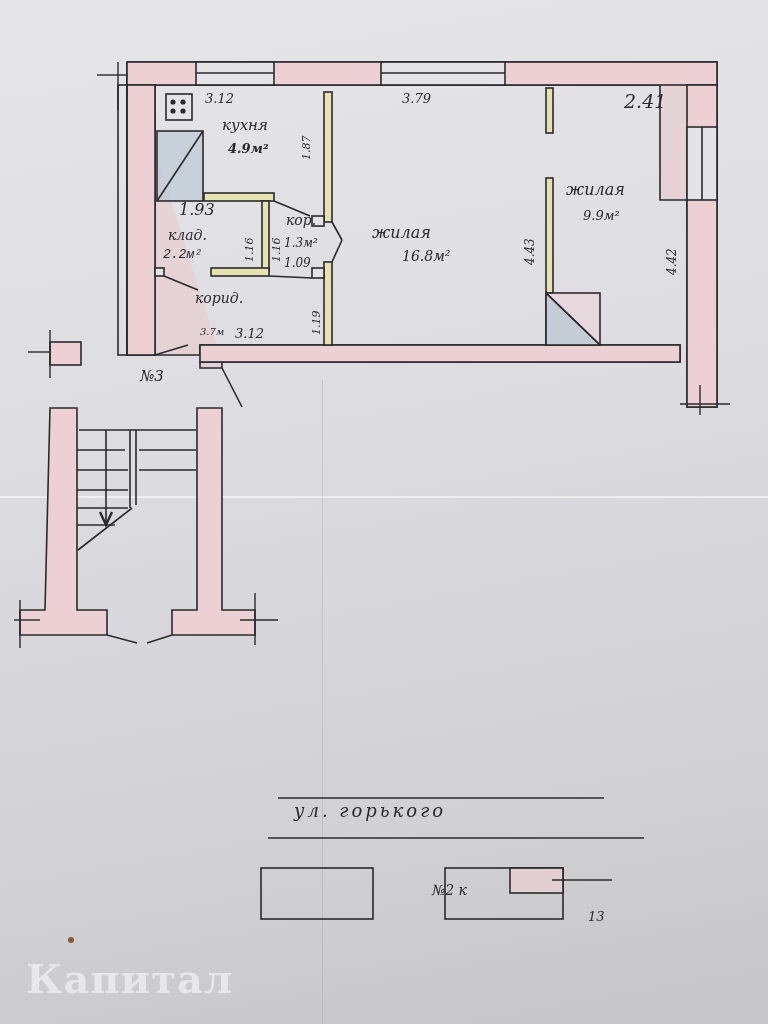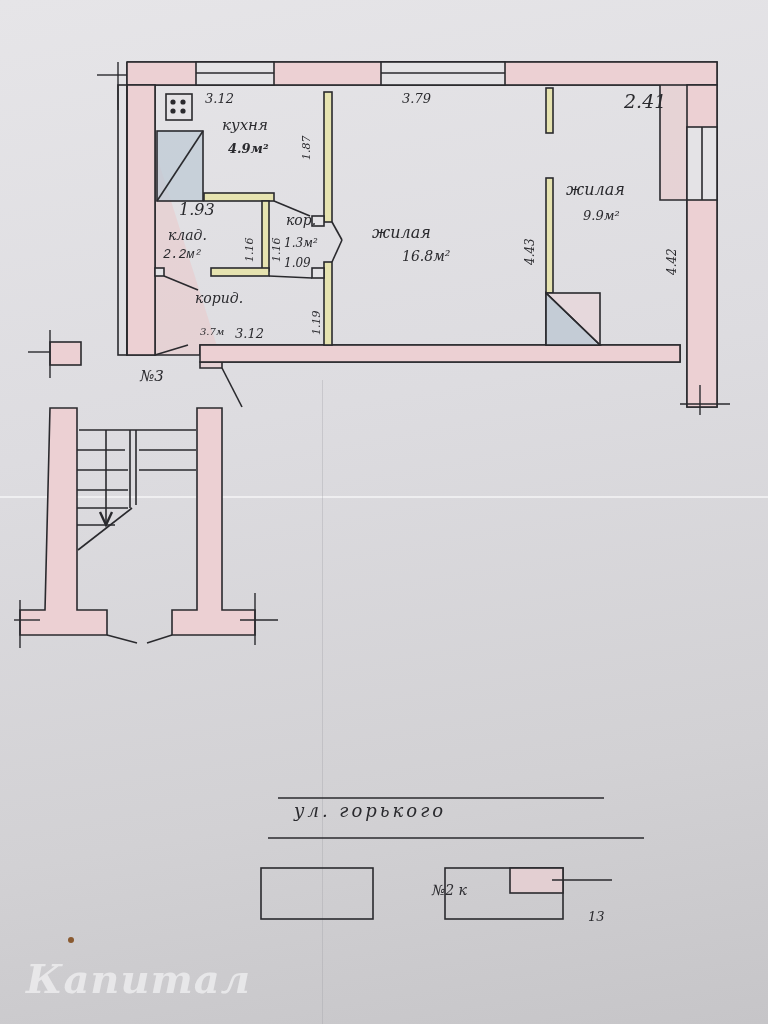--- a/index.html
+++ b/index.html
@@ -17,21 +17,21 @@
     background: rgba(255,255,255,0.55);
   }
   .fold-v {
     position: absolute; left: 322px; top: 380px; width: 1px; height: 644px;
     background: rgba(160,160,165,0.35);
   }
   svg.plan { position: absolute; left: 0; top: 0; }
   .lbl { position: absolute; font-family: "DejaVu Serif", serif; font-style: italic; color: #2a2a2e; white-space: nowrap; }
   .watermark {
     position: absolute; left: 26px; top: 955px;
-    font-family: "DejaVu Serif", serif; font-style: italic; font-weight: bold;
+    font-family: "DejaVu Serif", serif; font-weight: bold;
     font-size: 40px; color: rgba(240,240,242,0.75); letter-spacing: 1px; text-align: right;
   }
   .spot { position: absolute; left: 68px; top: 937px; width: 6px; height: 6px; border-radius: 50%; background: #8a5a30; }
 </style>
 </head>
 <body>
 
 <div class="paper"></div>
 <div class="fold-h"></div>
 <div class="fold-v"></div>

